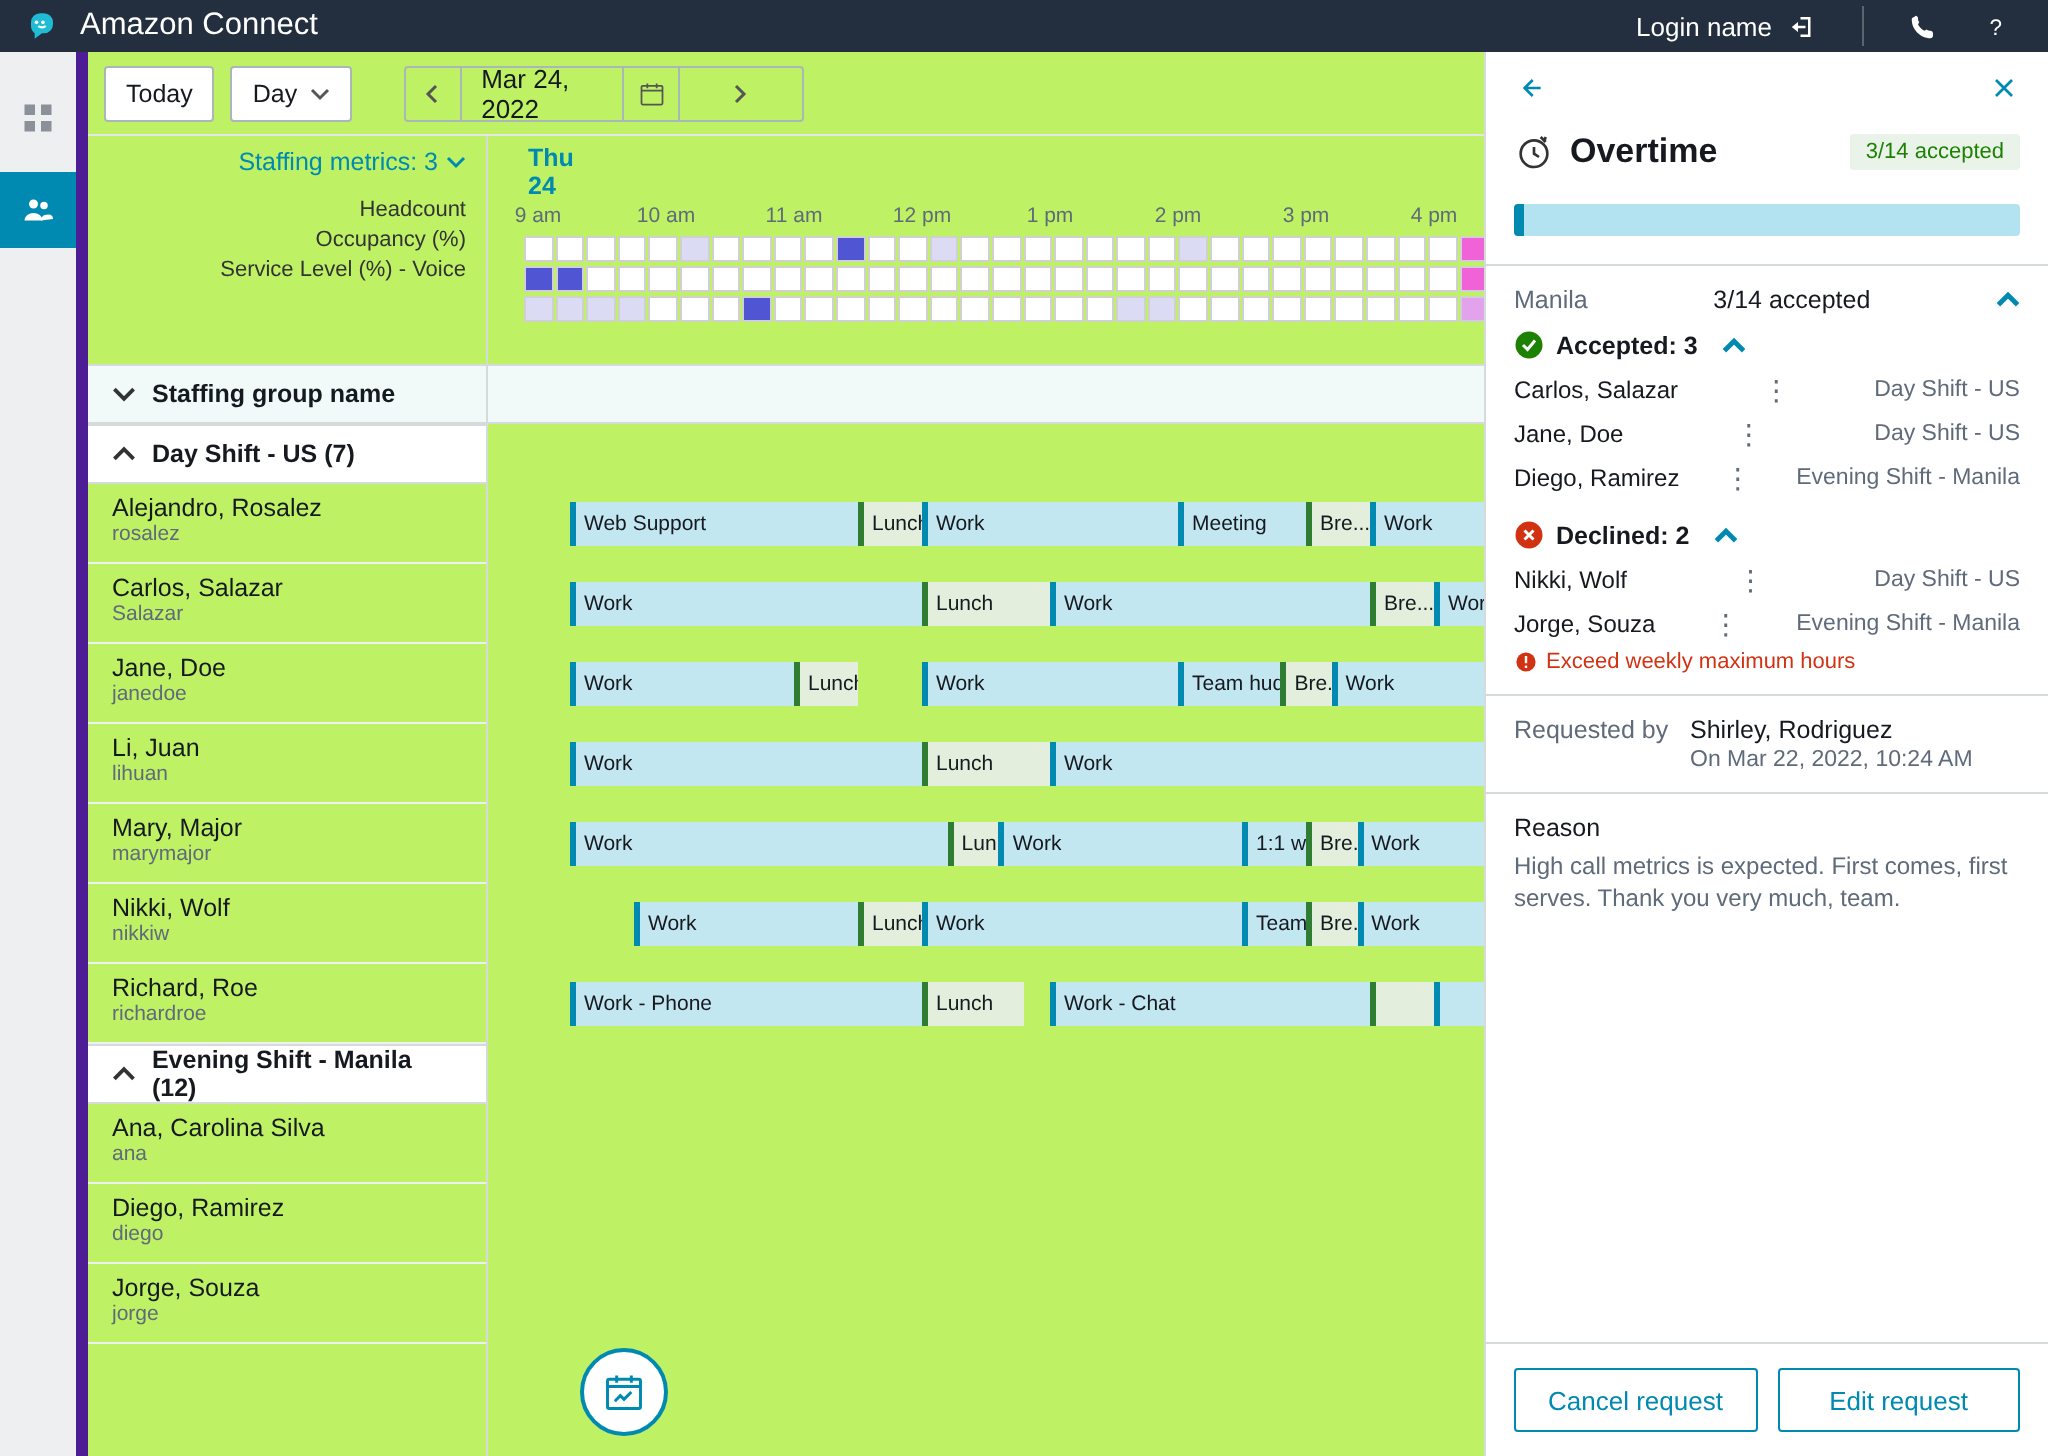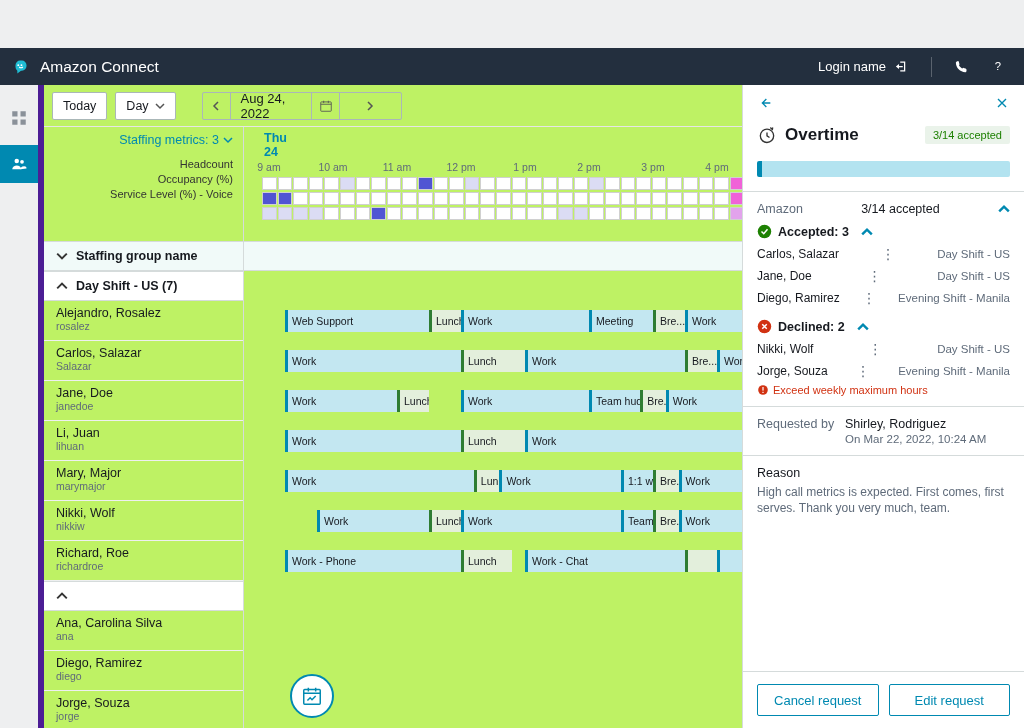--- a/index.html
+++ b/index.html
@@ -21,21 +21,21 @@
     --heat1: #dbdcf4;
     --heat2: #5055d3;
     --heat3: #e2a3ec;
     --heat4: #f062d8;
     --accent: #0089b1;
     --row-h: 40px;
   }
   body { display: flex; flex-direction: column; background: var(--bg); color: var(--text); }
 
   
-  .topbar { height: 37px; background: var(--topbar-bg); display: flex; align-items: center; color: #fff; padding: 0 18px 0 10px; flex-shrink: 0; margin-top: 48px; }
+  .topbar { height: 26px; background: var(--topbar-bg); display: flex; align-items: center; color: #fff; padding: 0 18px 0 10px; flex-shrink: 0; }
   .logo { display: flex; align-items: center; gap: 8px; }
   .logo-icon { width: 22px; height: 22px; color: #17becf; }
   .logo-text { font-size: 15.5px; font-weight: 400; }
   .topbar .sp { flex: 1; }
   .login { display: flex; align-items: center; gap: 8px; font-size: 13px; }
   .tb-div { width: 1px; height: 20px; background: rgba(255,255,255,.25); margin: 0 14px; }
   .tb-ico { width: 15px; height: 15px; fill: #fff; }
 
   
   .main { flex: 1; display: flex; min-height: 0; }
@@ -201,21 +201,21 @@
             <path d="M1 3l4 4 4-4" stroke="#555" fill="none" stroke-width="1.5"></path>
           </svg>
       </button>
       <div style="width:10px"></div>
       <div class="datepick" style="width:200px">
         <div class="navbtn">
             <svg width="10" height="10" viewBox="0 0 10 10">
               <path d="M7 1L3 5l4 4" stroke="#555" fill="none" stroke-width="1.5"></path>
             </svg>
           </div>
-        <div class="dtxt">Aug 24, 2022</div>
+        <div class="dtxt">Mar 24, 2022</div>
         <div class="cal">
             <svg width="14" height="14" viewBox="0 0 24 24">
               <rect x="3" y="5" width="18" height="16" rx="1" fill="none" stroke="#555" stroke-width="1.5"></rect>
               <path d="M3 9h18M8 3v4M16 3v4" stroke="#555" stroke-width="1.5"></path>
             </svg>
           </div>
         <div class="navbtn right">
             <svg width="10" height="10" viewBox="0 0 10 10">
               <path d="M3 1l4 4-4 4" stroke="#555" fill="none" stroke-width="1.5"></path>
             </svg>
@@ -278,20 +278,21 @@
             </div>
             <div class="agent">
               <div class="n">Richard, Roe</div>
               <div class="u">richardroe</div>
             </div>
           </div>
         <div class="grp sub">
           <svg class="chev" viewBox="0 0 10 10">
               <path d="M1 7l4-4 4 4" stroke="#333" fill="none" stroke-width="1.6"></path>
             </svg>
+          <span>Evening Shift - Manila (12)</span>
         </div>
         <div id="agents-eve">
             <div class="agent">
               <div class="n">Ana, Carolina Silva</div>
               <div class="u">ana</div>
             </div>
             <div class="agent">
               <div class="n">Diego, Ramirez</div>
               <div class="u">diego</div>
             </div>
@@ -517,21 +518,21 @@
         <h1>Overtime</h1>
       </div>
       <span class="badge">3/14 accepted</span>
     </div>
 
     <div class="ot-card">
     </div>
 
     <div class="sect">
       <div class="sect-head">
-        <span class="lab">Amazon</span>
+        <span class="lab">Manila</span>
         <span class="val">3/14 accepted</span>
         <svg class="chev-s" viewBox="0 0 10 10">
             <path d="M1 7l4-4 4 4"></path>
           </svg>
       </div>
 
       <div class="stat-row">
         <svg class="ci" viewBox="0 0 20 20">
             <circle cx="10" cy="10" r="9" fill="#1d8102"></circle>
             <path d="M6 10l3 3 5-6" stroke="#fff" stroke-width="2" fill="none"></path>

